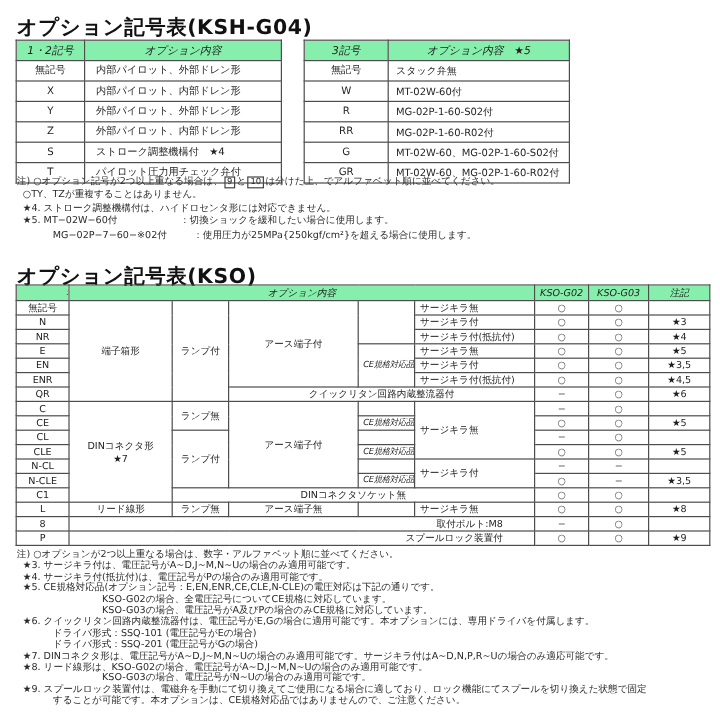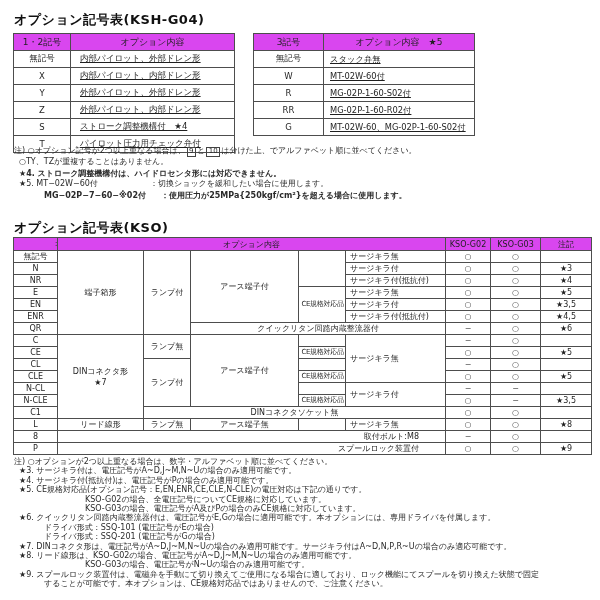--- a/index.html
+++ b/index.html
@@ -3,54 +3,54 @@
 <meta charset="utf-8">
 <style>
   html,body{margin:0;padding:0;}
   body{
     width:600px;height:600px;background:#ffffff;
     font-family:"DejaVu Sans","Liberation Sans",sans-serif;
     color:#1f1f1f;position:relative;overflow:hidden;
     -webkit-font-smoothing:antialiased;
   }
   .abs{position:absolute;}
-  .sec-title{font-size:13px;font-weight:bold;color:#111;letter-spacing:0.5px;white-space:nowrap;}
+  .sec-title{font-size:17px;font-weight:bold;color:#111;letter-spacing:0.5px;white-space:nowrap;}
 
   table{border-collapse:collapse;table-layout:fixed;}
   th,td{border:1px solid #4d4d4d;padding:0;overflow:hidden;white-space:nowrap;}
-  th{background:#d946ef;font-weight:normal;}
+  th{background:#86efac;font-weight:normal;font-style:italic;}
   td,th{text-align:center;vertical-align:middle;}
 
   
   .t1{font-size:8.5px;}
   .t1 th{height:16px;font-size:9px;}
   .t1 td{height:16px;}
   .t1-left{left:13px;top:33px;width:221px;}
   .t1-right{left:253px;top:33px;width:221px;}
-  .t1 .cell-left{text-align:left;padding-left:9px;text-decoration:underline;}
+  .t1 .cell-left{text-align:left;padding-left:9px;}
   .t1-right .cell-left{padding-left:6px;font-size:8.3px;}
 
   
   .notes{font-size:8px;line-height:10px;color:#2a2a2a;white-space:nowrap;}
   .notes2{line-height:9.4px;}
   .ind1{margin-left:5px;}
   .ind2{margin-left:30px;}
   .ind3{margin-left:71px;}
-  .gap2{margin-top:2px;font-weight:bold;}
+  .gap2{margin-top:2px;}
   .boxnum{display:inline-block;border:1px solid #444;font-size:7px;line-height:7.5px;padding:0 1.5px;margin:0 1px;vertical-align:0px;}
   .lbl1{display:inline-block;width:131px;}
   .lbl2{display:inline-block;width:117px;}
 
   
   .t2{left:13px;top:237px;width:578px;font-size:8px;}
   .t2 th{height:12px;font-size:8px;}
   .t2 td{height:11px;line-height:11px;}
   .t2 .th-code{font-size:6.8px;letter-spacing:-0.5px;padding-left:41px;}
   .t2 .cell-left{text-align:left;padding-left:4px;}
-  .t2 .ce-cell{font-size:7px;letter-spacing:-0.3px;text-align:center;padding-left:1px;}
+  .t2 .ce-cell{font-size:7px;letter-spacing:-0.3px;text-align:right;padding-left:1px;font-style:italic;}
   .t2 .cell-right{text-align:right;padding-right:26px;margin-top:33px;}
   .t2 .mark{color:#4a4a4a;}
   .t2 .star-sub{display:inline;}
 </style>
 </head>
 <body>
 
 <div class="abs sec-title" style="left:14px;top:11px;">オプション記号表(KSH-G04)</div>
 
 <table class="abs t1 t1-left">
@@ -112,20 +112,24 @@
         <td>R</td>
         <td class="cell-left">MG-02P-1-60-S02付</td>
       </tr>
   <tr>
         <td>RR</td>
         <td class="cell-left">MG-02P-1-60-R02付</td>
       </tr>
   <tr>
         <td>G</td>
         <td class="cell-left">MT-02W-60、MG-02P-1-60-S02付</td>
+      </tr>
+  <tr>
+        <td>GR</td>
+        <td class="cell-left">MT-02W-60、MG-02P-1-60-R02付</td>
       </tr>
 </tbody>
   </table>
 
 <div class="abs notes" style="left:14px;top:146px;">
   <div><span>注) ○オプション記号が2つ以上重なる場合は、</span><span class="boxnum">9</span><span>と</span><span class="boxnum">10</span><span>は分けた上、でアルファベット順に並べてください。</span></div>
   <div class="ind1">○TY、TZが重複することはありません。</div>
   <div class="ind1 gap2">★4. ストローク調整機構付は、ハイドロセンタ形には対応できません。</div>
   <div class="ind1"><span class="lbl1">★5. MT−02W−60付</span><span>：切換ショックを緩和したい場合に使用します。</span></div>
   <div class="ind2 gap2"><span class="lbl2">MG−02P−7−60−※02付</span><span>：使用圧力が25MPa{250kgf/cm²}を超える場合に使用します。</span></div>

